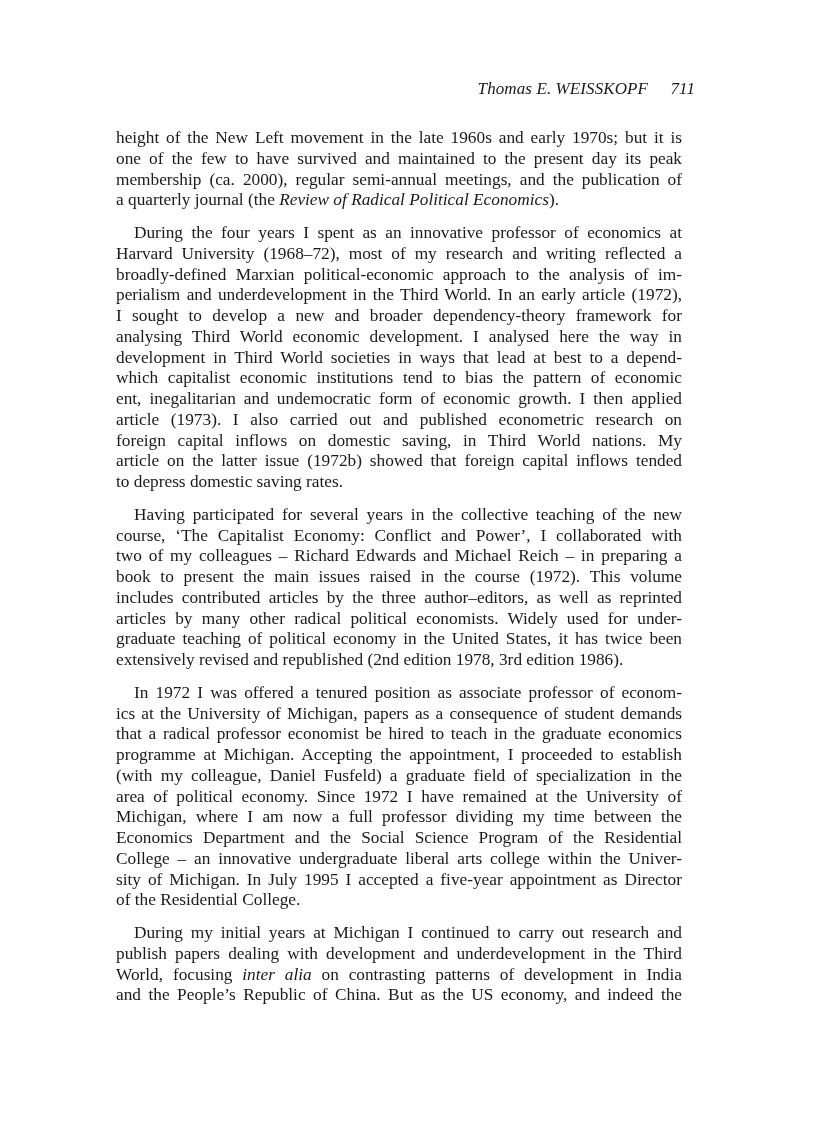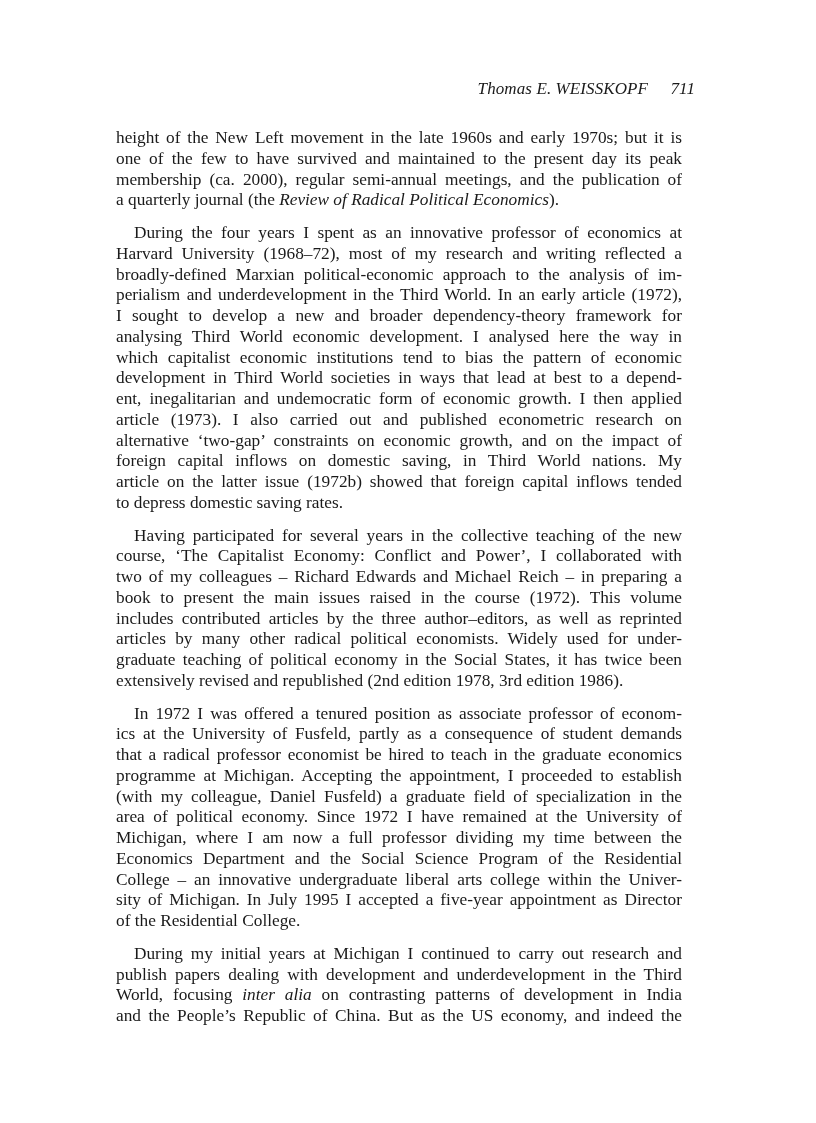--- a/index.html
+++ b/index.html
@@ -68,42 +68,41 @@
       <span class="line">membership (ca. 2000), regular semi-annual meetings, and the publication of</span>
       <span class="line last">a quarterly journal (the <span class="it">Review of Radical Political Economics</span>).</span>
     </p>
     <p>
       <span class="line ind">During the four years I spent as an innovative professor of economics at</span>
       <span class="line">Harvard University (1968–72), most of my research and writing reflected a</span>
       <span class="line">broadly-defined Marxian political-economic approach to the analysis of im-</span>
       <span class="line">perialism and underdevelopment in the Third World. In an early article (1972),</span>
       <span class="line">I sought to develop a new and broader dependency-theory framework for</span>
       <span class="line">analysing Third World economic development. I analysed here the way in</span>
+      <span class="line">development in Third World societies in ways that lead at best to a depend-</span>
       <span class="line">which capitalist economic institutions tend to bias the pattern of economic</span>
-      <span class="line">development in Third World societies in ways that lead at best to a depend-</span>
       <span class="line">ent, inegalitarian and undemocratic form of economic growth. I then applied</span>
       <span class="line">article (1973). I also carried out and published econometric research on</span>
-      <span class="line">alternative ‘two-gap’ constraints on economic growth, and on the impact of</span>
       <span class="line">foreign capital inflows on domestic saving, in Third World nations. My</span>
       <span class="line">article on the latter issue (1972b) showed that foreign capital inflows tended</span>
       <span class="line last">to depress domestic saving rates.</span>
     </p>
     <p>
       <span class="line ind">Having participated for several years in the collective teaching of the new</span>
       <span class="line">course, ‘The Capitalist Economy: Conflict and Power’, I collaborated with</span>
       <span class="line">two of my colleagues – Richard Edwards and Michael Reich – in preparing a</span>
       <span class="line">book to present the main issues raised in the course (1972). This volume</span>
       <span class="line">includes contributed articles by the three author–editors, as well as reprinted</span>
       <span class="line">articles by many other radical political economists. Widely used for under-</span>
-      <span class="line">graduate teaching of political economy in the Social States, it has twice been</span>
+      <span class="line">graduate teaching of political economy in the United States, it has twice been</span>
       <span class="line last">extensively revised and republished (2nd edition 1978, 3rd edition 1986).</span>
     </p>
     <p>
       <span class="line ind">In 1972 I was offered a tenured position as associate professor of econom-</span>
-      <span class="line">ics at the University of Fusfeld, partly as a consequence of student demands</span>
+      <span class="line">ics at the University of Michigan, papers as a consequence of student demands</span>
       <span class="line">that a radical professor economist be hired to teach in the graduate economics</span>
       <span class="line">programme at Michigan. Accepting the appointment, I proceeded to establish</span>
       <span class="line">(with my colleague, Daniel Fusfeld) a graduate field of specialization in the</span>
       <span class="line">area of political economy. Since 1972 I have remained at the University of</span>
       <span class="line">Michigan, where I am now a full professor dividing my time between the</span>
       <span class="line">Economics Department and the Social Science Program of the Residential</span>
       <span class="line">College – an innovative undergraduate liberal arts college within the Univer-</span>
       <span class="line">sity of Michigan. In July 1995 I accepted a five-year appointment as Director</span>
       <span class="line last">of the Residential College.</span>
     </p>

